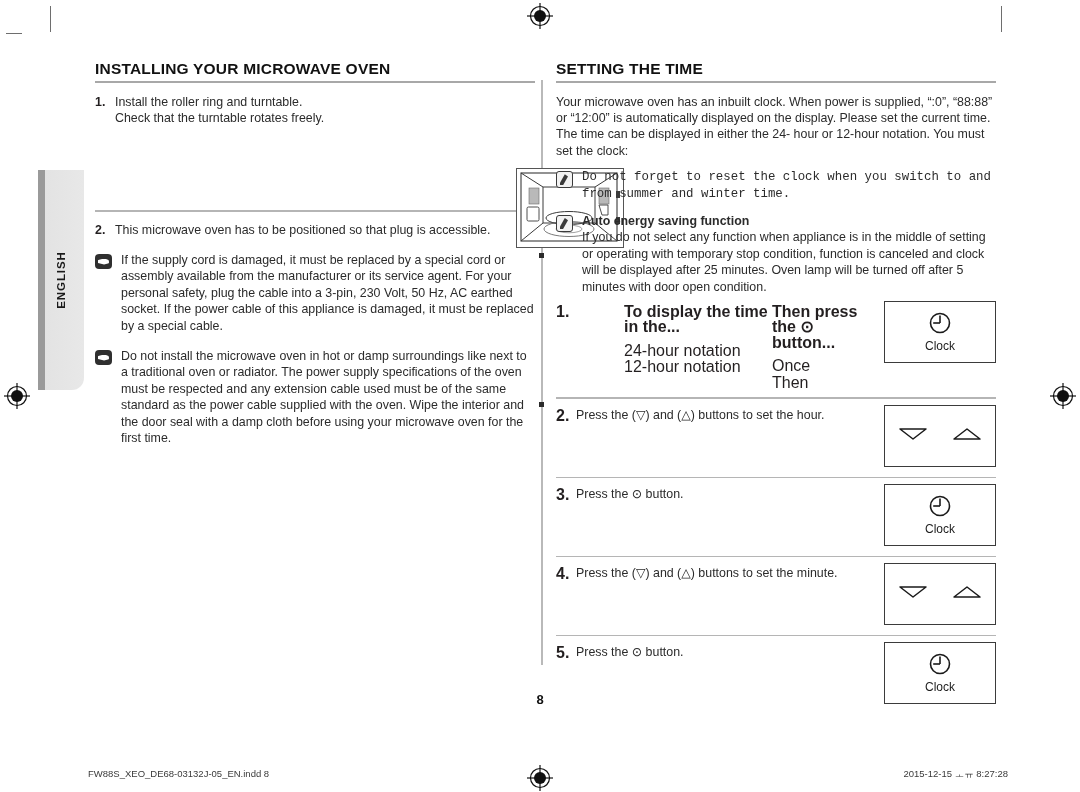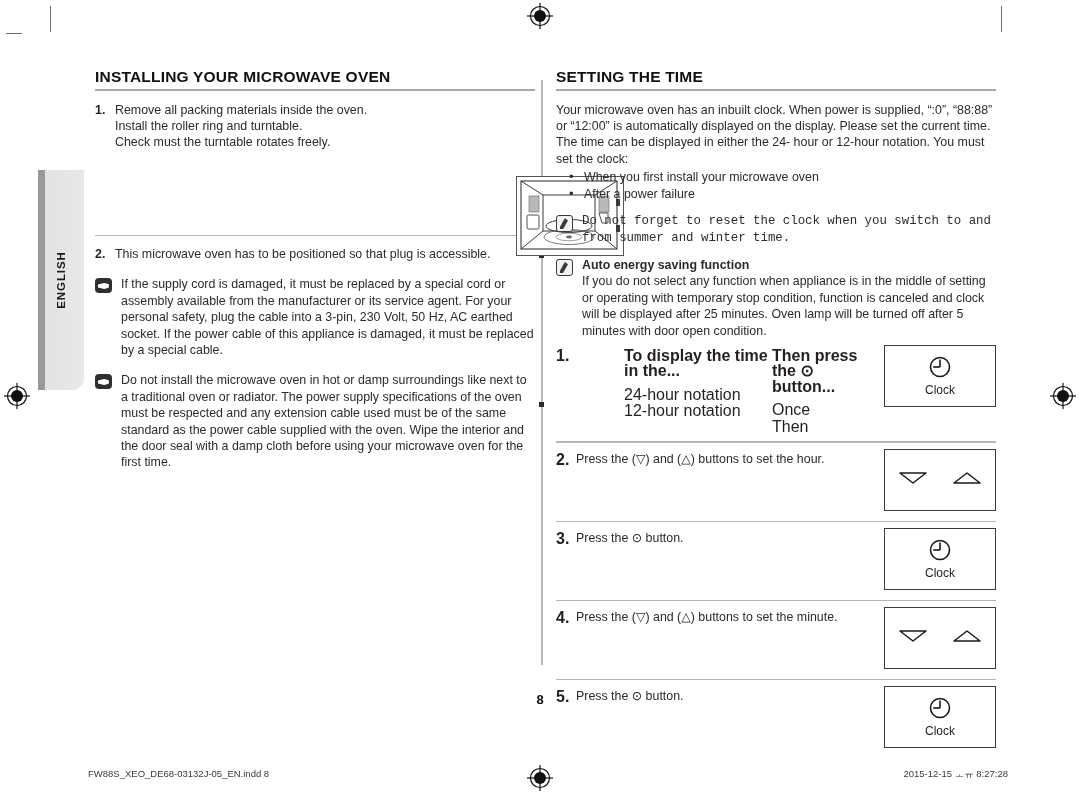--- a/index.html
+++ b/index.html
@@ -24,21 +24,21 @@
   }
   .side-tab span{
     position:absolute;left:50%;top:50%;
     transform:translate(-50%,-50%) rotate(-90deg);
     transform-origin:center center;
     white-space:nowrap;font-size:11.5px;font-weight:bold;
     letter-spacing:.9px;color:#1a1a1a;
   }
 
   
-  .col{position:absolute;top:68px;}
+  .col{position:absolute;top:60px;}
   .col-left{left:95px;width:440px;}
   .col-right{left:556px;width:440px;}
 
   .divider-v{position:absolute;left:541px;top:80px;width:1.5px;height:585px;background:#b9b9b9;}
   .divider-tick{position:absolute;left:539px;width:5px;height:5px;background:#2a2a2a;}
 
   h1.sect{
     font-size:15.5px;font-weight:bold;letter-spacing:.2px;
     margin:0 0 3px 0;text-transform:uppercase;color:#111;
   }
@@ -161,23 +161,22 @@
   <div class="divider-tick" style="top:253px;"></div>
   <div class="divider-tick" style="top:402px;"></div>
 
   <div class="col col-left">
     <h1 class="sect">INSTALLING YOUR MICROWAVE OVEN</h1>
     <div class="sect-rule"></div>
 
     <div class="step">
       <div class="num">1.</div>
       <div class="body">
-        <p>Remove all packing materials inside the oven.</p>
         <p>Install the roller ring and turntable.</p>
-        <p>Check must the turntable rotates freely.</p>
+        <p>Check that the turntable rotates freely.</p>
       </div>
     </div>
 
     <div class="illus">
       <svg width="104" height="76" viewBox="0 0 104 76">
         <rect x="4" y="4" width="96" height="68" fill="#fff" stroke="#3a3a3a" stroke-width="1.1"></rect>
 
         <polygon points="26,18 78,18 78,54 26,54" fill="none" stroke="#3a3a3a" stroke-width="1"></polygon>
         <line x1="4" y1="4" x2="26" y2="18" stroke="#3a3a3a" stroke-width="1"></line>
         <line x1="100" y1="4" x2="78" y2="18" stroke="#3a3a3a" stroke-width="1"></line>
@@ -226,24 +225,20 @@
       </div>
     </div>
   </div>
 
   <div class="col col-right">
     <h1 class="sect">SETTING THE TIME</h1>
     <div class="sect-rule"></div>
 
     <p>Your microwave oven has an inbuilt clock. When power is supplied, “:0”, “88:88” or “12:00” is automatically displayed on the display. Please set the current time. The time can be displayed in either the 24- hour or 12-hour notation. You must set the clock:</p>
 
-    <ul class="bul">
-      <li>When you first install your microwave oven</li>
-      <li>After a power failure</li>
-    </ul>
 
     <div class="note" style="margin-top:10px;font-family:Liberation Mono, monospace;">
       <div class="gi">
           <i class="note-ico"></i>
         </div>
       <div class="body">
         <p>Do not forget to reset the clock when you switch to and from summer and winter time.</p>
       </div>
     </div>
 

